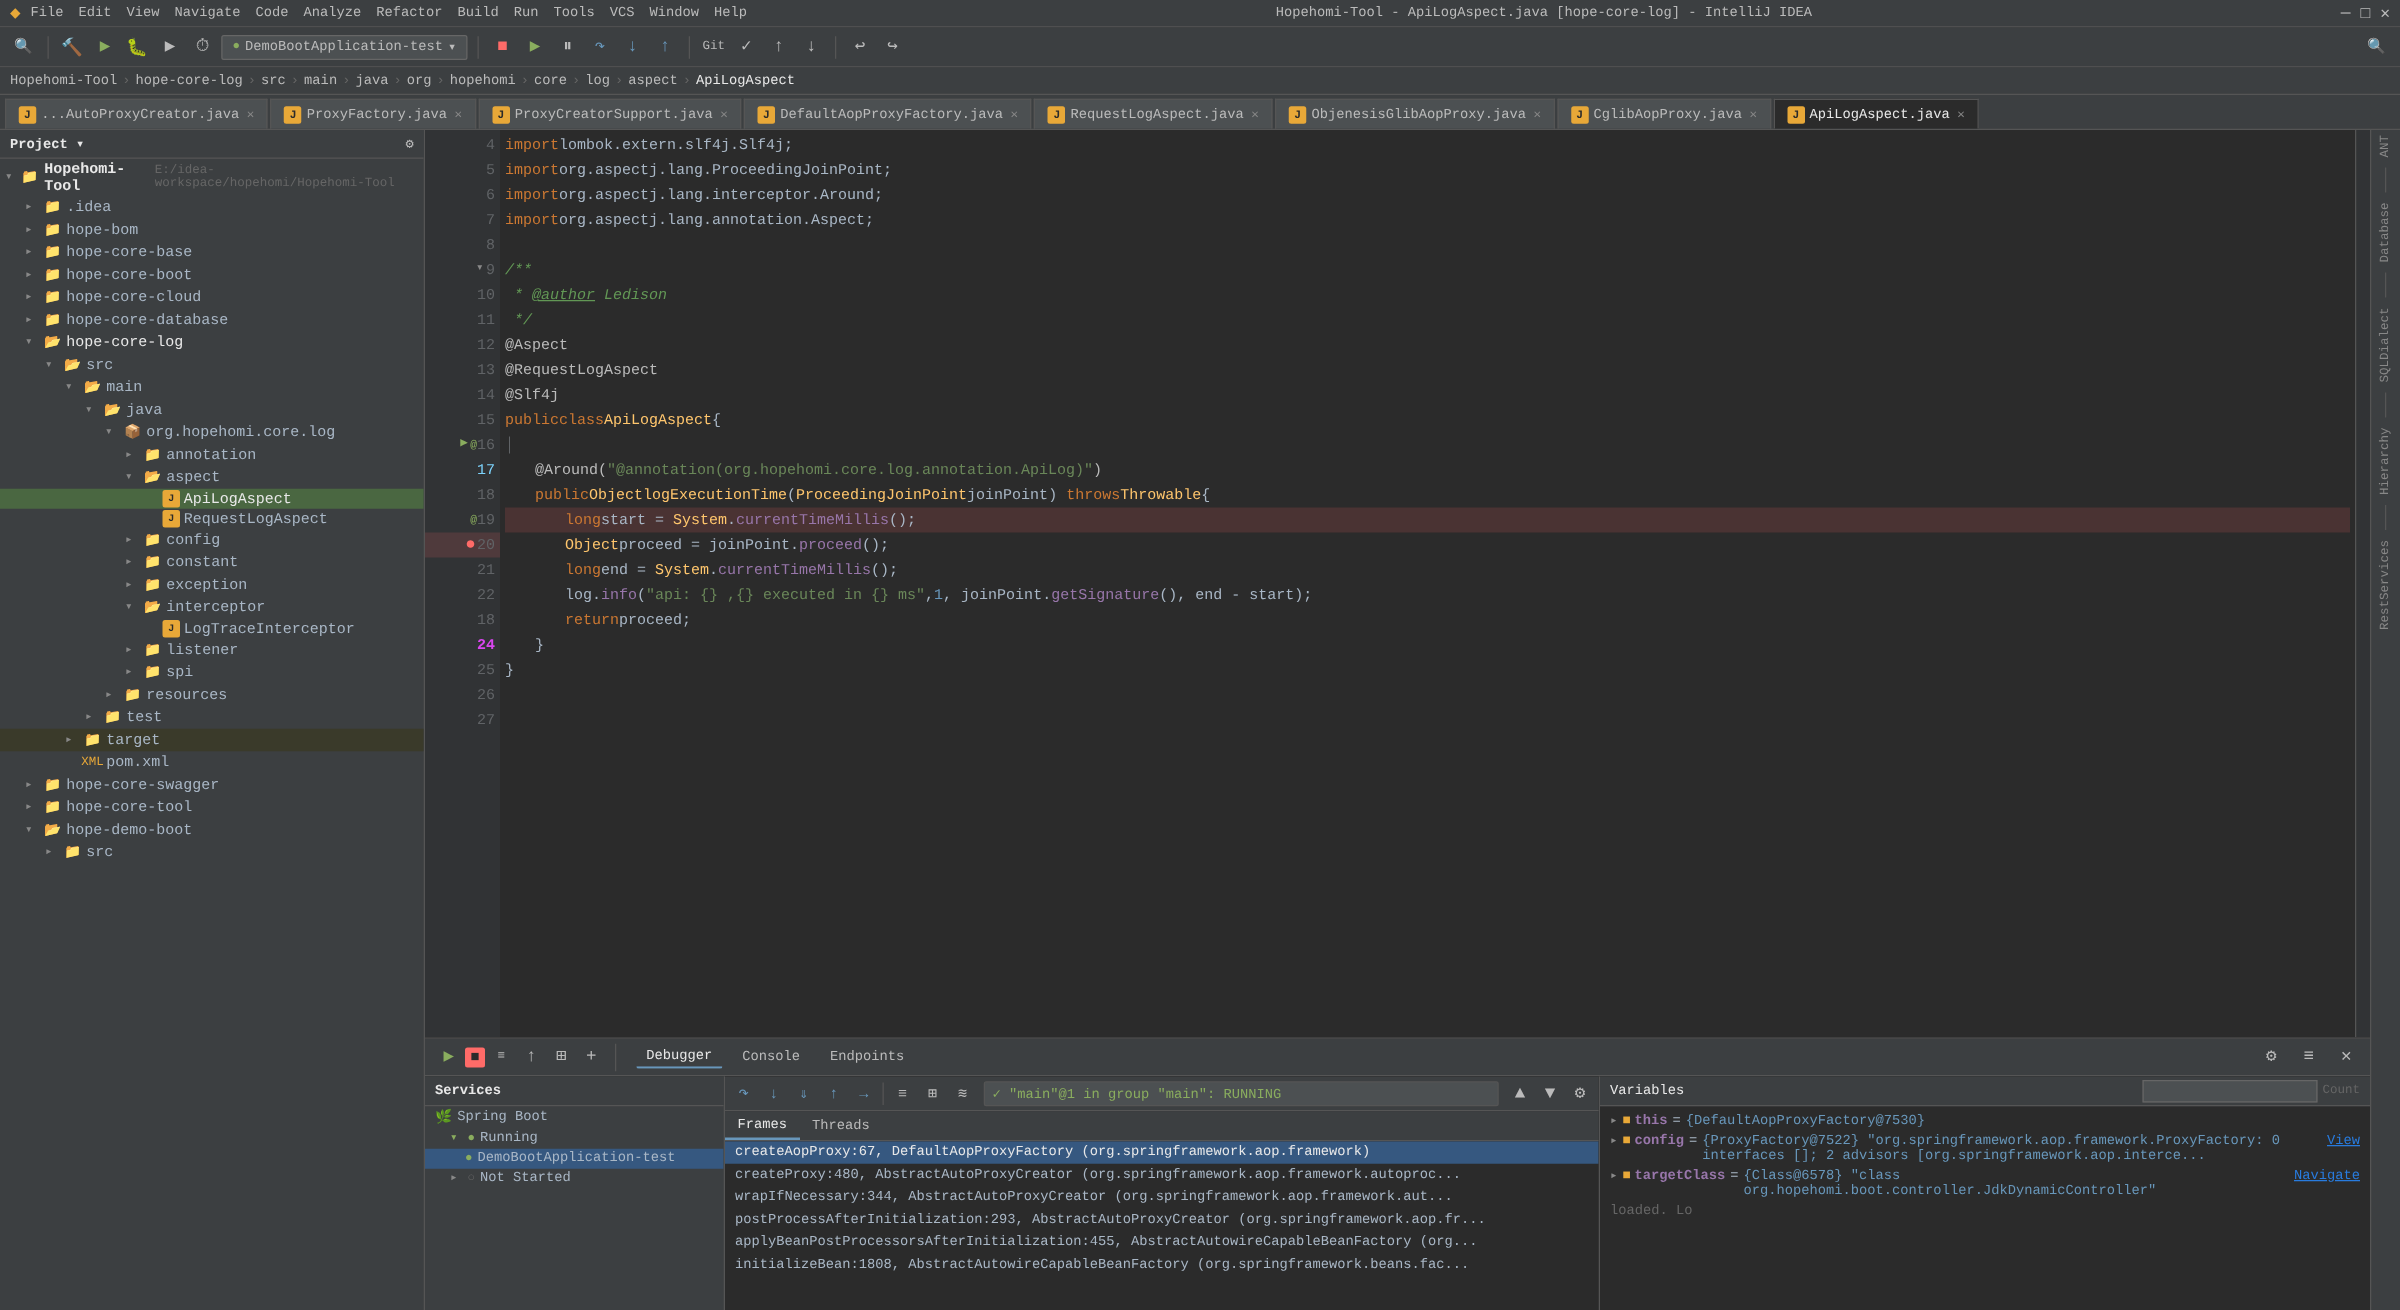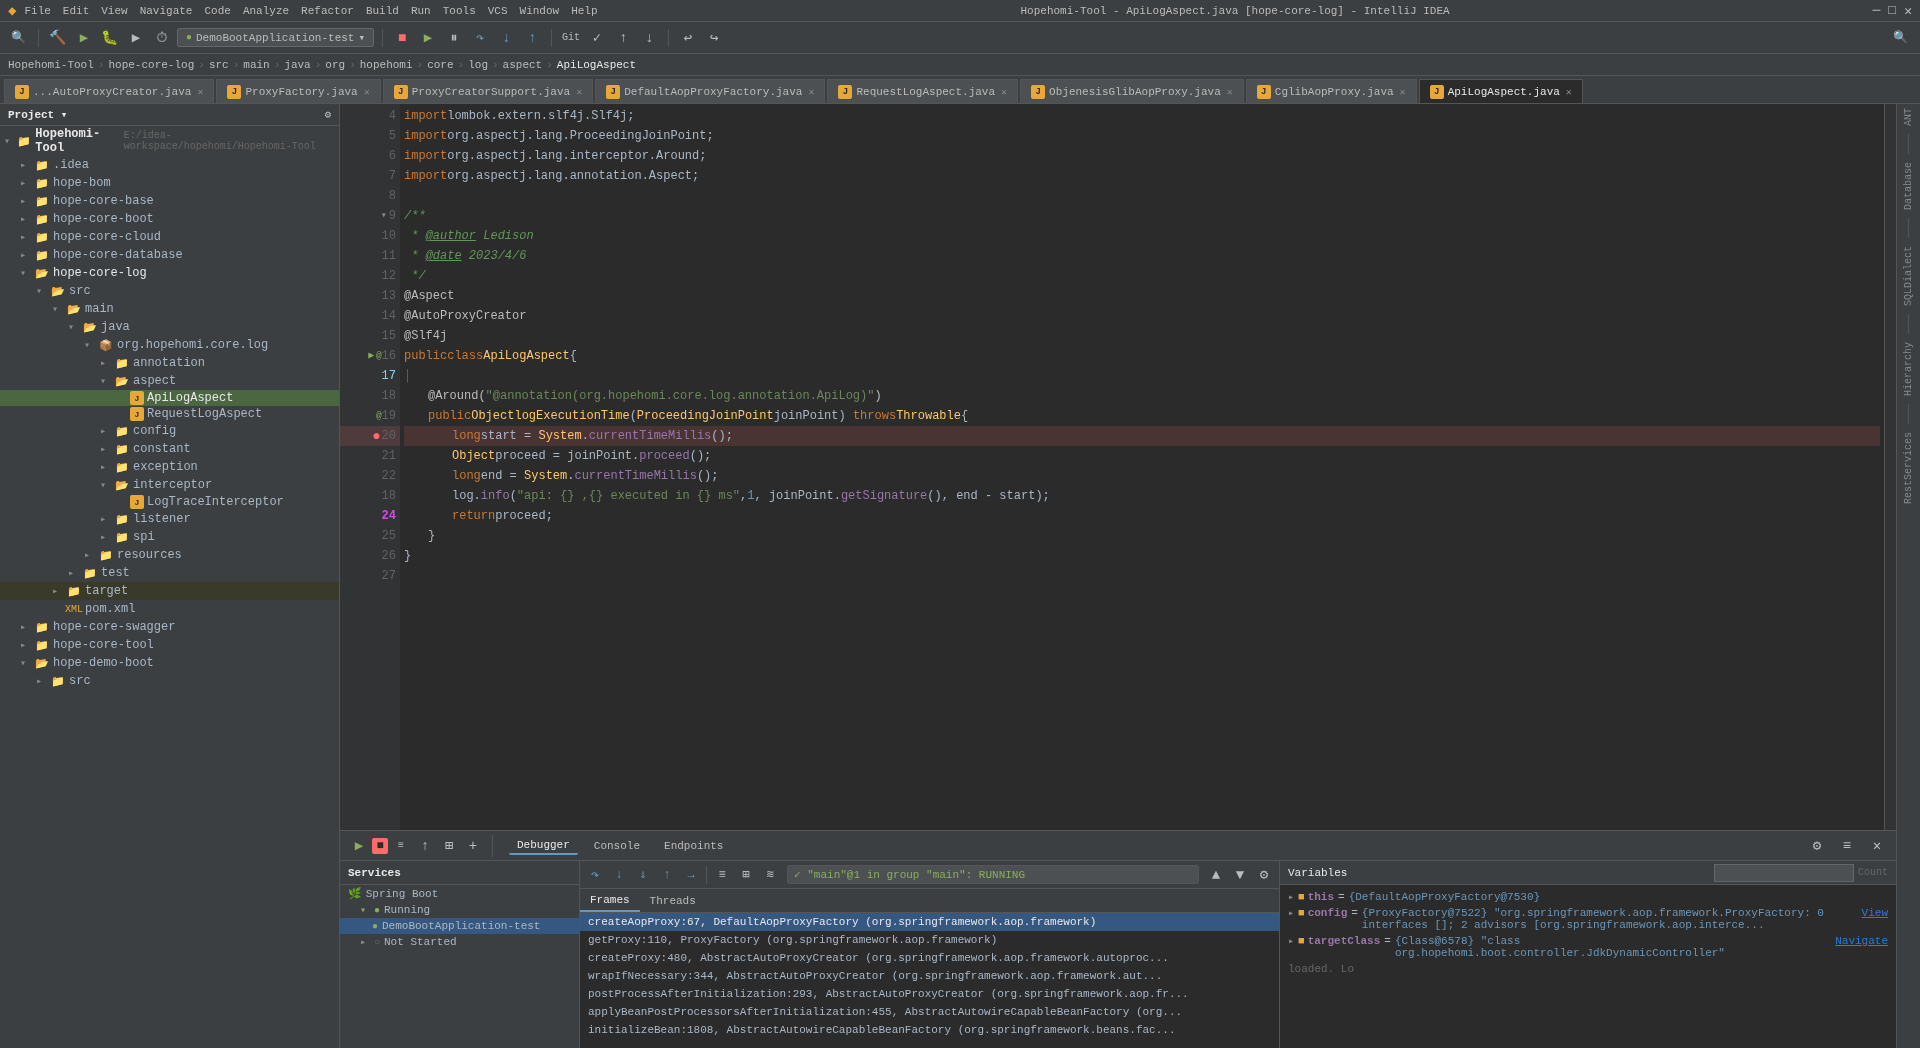--- a/index.html
+++ b/index.html
@@ -470,24 +470,23 @@
       </div>
 
       <div id="code-area" style="flex:1; overflow:hidden; padding:2px 4px; line-height:20px;">
         <div class="code-line"><span class="kw">import</span> <span style="color:#a9b7c6;">lombok.extern.slf4j.Slf4j;</span></div>
         <div class="code-line"><span class="kw">import</span> <span style="color:#a9b7c6;">org.aspectj.lang.ProceedingJoinPoint;</span></div>
         <div class="code-line"><span class="kw">import</span> <span style="color:#a9b7c6;">org.aspectj.lang.interceptor.Around;</span></div>
         <div class="code-line"><span class="kw">import</span> <span style="color:#a9b7c6;">org.aspectj.lang.annotation.Aspect;</span></div>
         <div class="code-line"></div>
         <div class="code-line"><span class="cm">/**</span></div>
         <div class="code-line"><span class="cm"> * <span style="text-decoration:underline; color:#629755;">@author</span> Ledison</span></div>
-        <div class="code-line"><span class="cm"> * <span style="text-decoration:underline; color:#629755;">@date</span> 2023/4/6</span></div>
         <div class="code-line"><span class="cm"> */</span></div>
         <div class="code-line"><span style="color:#bbb;">@Aspect</span></div>
-        <div class="code-line"><span style="color:#bbb;">@AutoProxyCreator</span></div>
+        <div class="code-line"><span style="color:#bbb;">@RequestLogAspect</span></div>
         <div class="code-line"><span style="color:#bbb;">@Slf4j</span></div>
         <div class="code-line"><span class="kw">public</span> <span class="kw">class</span> <span class="cls">ApiLogAspect</span> <span style="color:#a9b7c6;">{</span></div>
         <div class="code-line"><span style="color:#606366;">│</span></div>
         <div class="code-line"><span style="margin-left:24px;"></span><span style="color:#bbb;">@Around(</span><span class="str">"@annotation(org.hopehomi.core.log.annotation.ApiLog)"</span><span style="color:#bbb;">)</span></div>
         <div class="code-line"><span style="margin-left:24px;"></span><span class="kw">public</span> <span class="cls">Object</span> <span class="method">logExecutionTime</span>(<span class="cls">ProceedingJoinPoint</span> <span style="color:#a9b7c6;">joinPoint</span>) <span class="kw">throws</span> <span class="cls">Throwable</span> <span style="color:#a9b7c6;">{</span></div>
         <div class="code-line highlighted"><span style="margin-left:48px;"></span><span class="kw">long</span> <span style="color:#a9b7c6;">start</span> = <span class="cls">System</span>.<span style="color:#9876aa;">currentTimeMillis</span>();</div>
         <div class="code-line"><span style="margin-left:48px;"></span><span class="cls">Object</span> <span style="color:#a9b7c6;">proceed</span> = <span style="color:#a9b7c6;">joinPoint</span>.<span style="color:#9876aa;">proceed</span>();</div>
         <div class="code-line"><span style="margin-left:48px;"></span><span class="kw">long</span> <span style="color:#a9b7c6;">end</span> = <span class="cls">System</span>.<span style="color:#9876aa;">currentTimeMillis</span>();</div>
         <div class="code-line"><span style="margin-left:48px;"></span><span style="color:#a9b7c6;">log</span>.<span style="color:#9876aa;">info</span>(<span class="str">"api: {} ,{} executed in {} ms"</span>,<span class="num">1</span>, <span style="color:#a9b7c6;">joinPoint</span>.<span style="color:#9876aa;">getSignature</span>(), <span style="color:#a9b7c6;">end</span> - <span style="color:#a9b7c6;">start</span>);</div>
         <div class="code-line"><span style="margin-left:48px;"></span><span class="kw">return</span> <span style="color:#a9b7c6;">proceed</span>;</div>
@@ -578,23 +577,20 @@
           <div id="frames-threads-tabs">
             <div class="ft-tab active">Frames</div>
             <div class="ft-tab">Threads</div>
           </div>
 
           <div id="frames-list">
             <div class="frame-item selected">
               <span>createAopProxy:67, DefaultAopProxyFactory (org.springframework.aop.framework)</span>
             </div>
             <div class="frame-item">
-              <span>getProxy:110, ProxyFactory (org.springframework.aop.framework)</span>
-            </div>
-            <div class="frame-item">
               <span>createProxy:480, AbstractAutoProxyCreator (org.springframework.aop.framework.autoproc...</span>
             </div>
             <div class="frame-item">
               <span>wrapIfNecessary:344, AbstractAutoProxyCreator (org.springframework.aop.framework.aut...</span>
             </div>
             <div class="frame-item">
               <span>postProcessAfterInitialization:293, AbstractAutoProxyCreator (org.springframework.aop.fr...</span>
             </div>
             <div class="frame-item">
               <span>applyBeanPostProcessorsAfterInitialization:455, AbstractAutowireCapableBeanFactory (org...</span>

